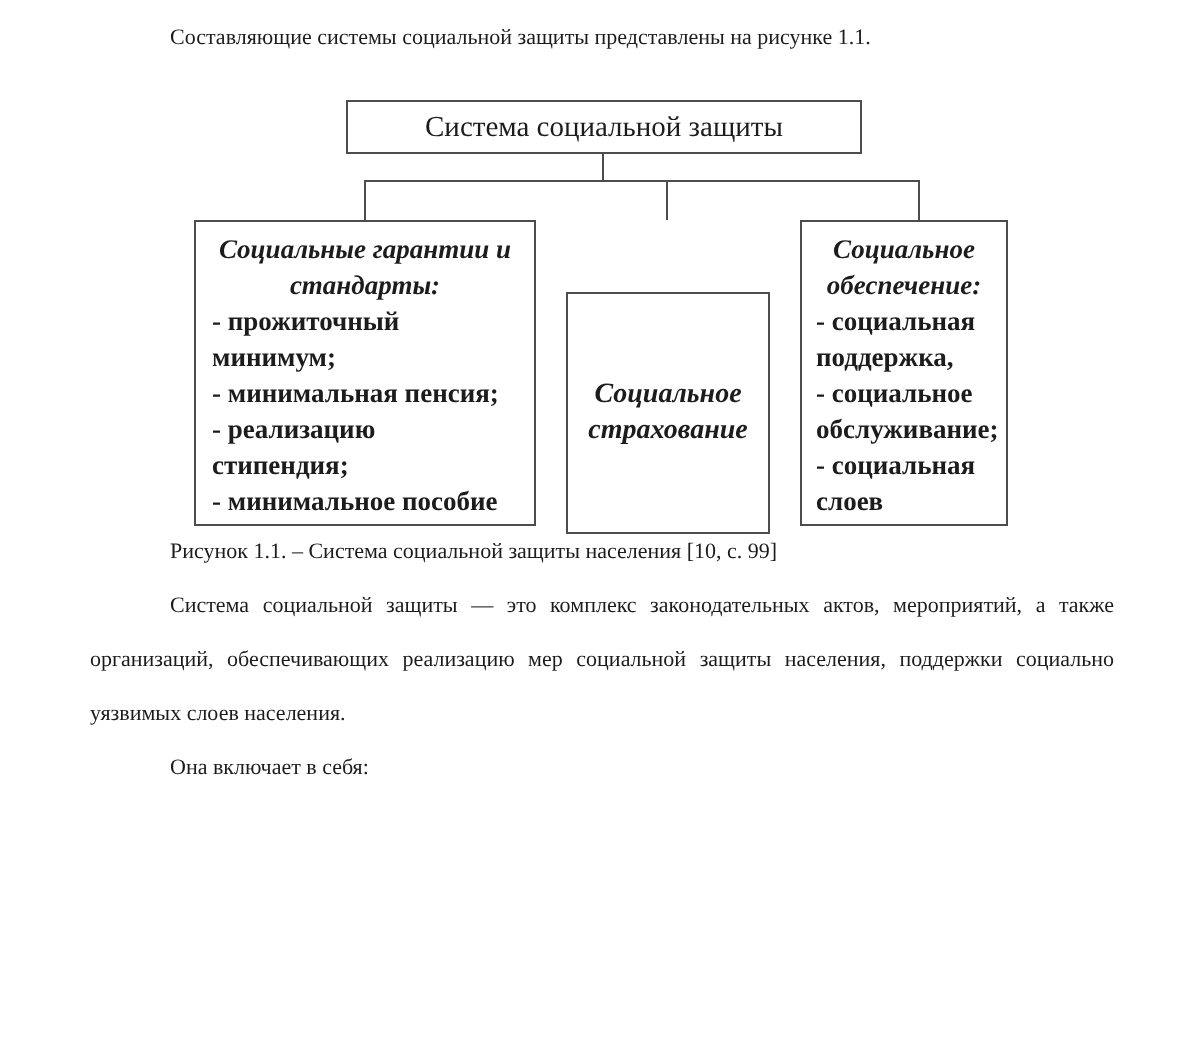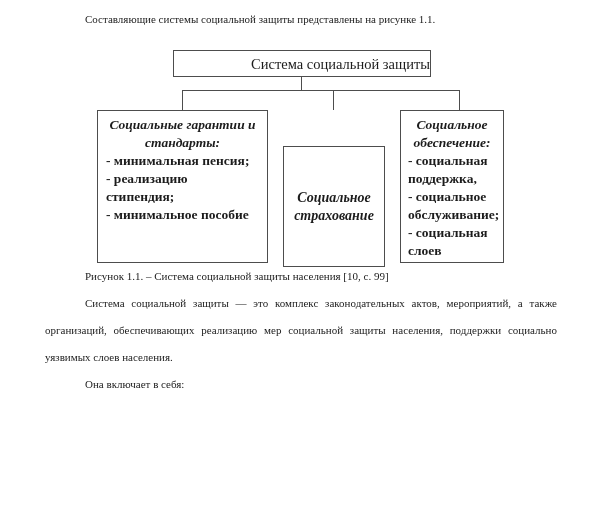--- a/index.html
+++ b/index.html
@@ -24,21 +24,21 @@
   .dropl{left:137px;top:41px;width:1px;height:19px}
   .dropm{left:288px;top:41px;width:1px;height:19px}
   .dropr{left:414px;top:41px;width:1px;height:19px}
 
   .box{
     position:absolute;border:1px solid #4d4d4d;background:#fff;
     font-size:13.5px;line-height:18px;
   }
   .root{
     left:128px;top:0;width:258px;height:27px;
-    display:flex;align-items:center;justify-content:flex-end;
+    display:flex;align-items:center;justify-content:center;
     font-size:14.5px;
   }
   .leftbox{left:52px;top:60px;width:171px;height:153px;padding:5px 8px}
   .midbox{
     left:238px;top:60px;width:102px;height:121px;
     display:flex;align-items:center;justify-content:flex-start;
     text-align:center;padding:4px;margin-top:36px;
   }
   .rightbox{left:355px;top:60px;width:104px;height:153px;padding:5px 7px}
   .box-title{font-weight:bold;font-style:italic;text-align:center}
@@ -59,20 +59,21 @@
     </div>
 
     <div class="dline stub"></div>
     <div class="dline hline"></div>
     <div class="dline dropl"></div>
     <div class="dline dropm"></div>
     <div class="dline dropr"></div>
 
     <div class="box leftbox">
       <div class="box-title">Социальные гарантии и стандарты:</div>
+      <div class="box-item">- прожиточный минимум;</div>
       <div class="box-item">- минимальная пенсия;</div>
       <div class="box-item">- реализацию стипендия;</div>
       <div class="box-item">- минимальное пособие</div>
     </div>
 
     <div class="box midbox">
       <div class="box-title">Социальное страхование</div>
     </div>
 
     <div class="box rightbox">

